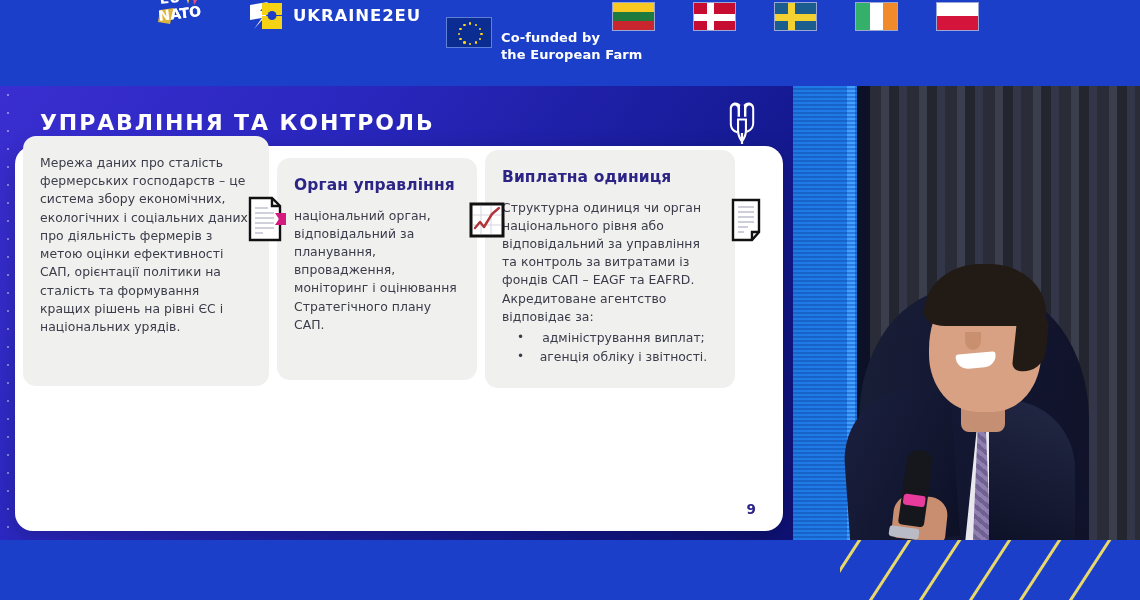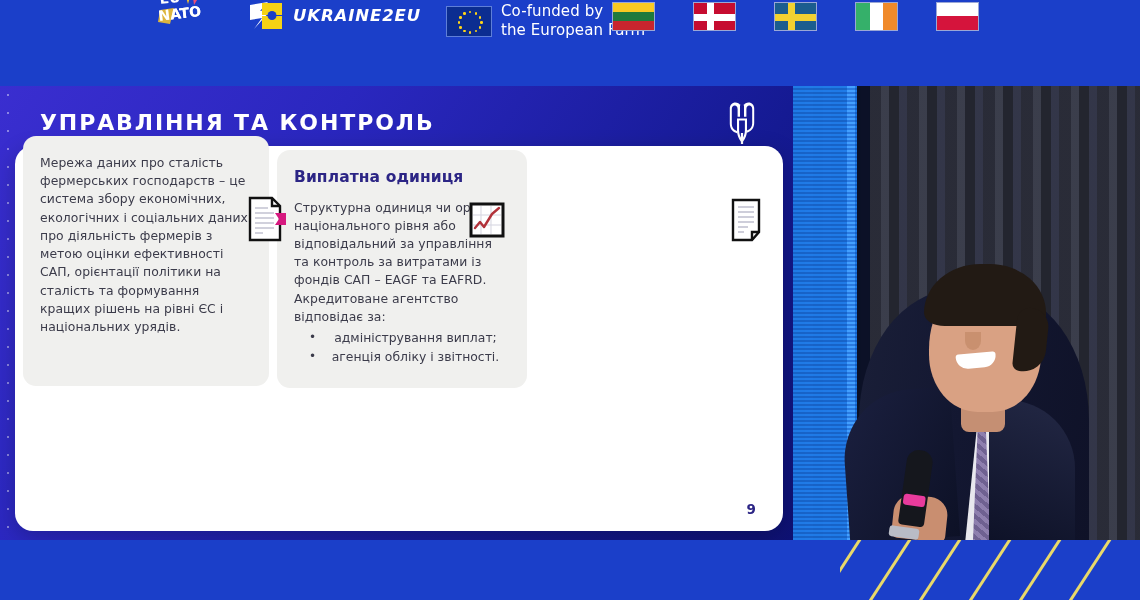--- a/index.html
+++ b/index.html
@@ -31,21 +31,20 @@
     position: absolute; left: 158px; top: -12px;
     width: 66px; height: 42px;
   }
   .eunato svg { display: block; }
 
   
   .u2eu {
     position: absolute; left: 250px; top: 1px;
     display: flex; align-items: center; gap: 9px;
     height: 30px;
-    font-style: italic;
   }
   .u2eu-mark { width: 34px; height: 28px; position: relative; }
   .u2eu-text {
     color: #ffffff; font-weight: 700; font-size: 16.5px;
     letter-spacing: 0.9px; line-height: 1;
     font-family: "DejaVu Sans", "Liberation Sans", sans-serif;
     white-space: nowrap;
   }
 
   
@@ -57,23 +56,24 @@
     width: 46px; height: 31px;
     background: #0b2d91;
     border: 1px solid #5f7fd8;
     position: relative;
   }
   .cofund-star {
     position: absolute; width: 2.6px; height: 2.6px;
     background: #ffd617; border-radius: 50%;
   }
   .cofund-text {
-    color: #fff; font-size: 15px; font-weight: 400;
+    color: #fff; font-size: 13px; font-weight: 700;
     line-height: 1.28; letter-spacing: 0.1px;
     white-space: nowrap;
+    margin-top: 28px;
   }
 
   
   .flags {
     position: absolute; left: 612px; top: 2px;
     display: flex; gap: 38px;
   }
   .flag {
     width: 43px; height: 29px;
     border: 1px solid #9aa7d6;
@@ -443,20 +443,24 @@
         </g>
       </svg>
     </span>
 
     <div class="cards">
 
       <div class="card c1">
         <div class="card-body">Мережа даних про сталість фермерських господарств – це система збору економічних, екологічних і соціальних даних про діяльність фермерів з метою оцінки ефективності САП, орієнтації політики на сталість та формування кращих рішень на рівні ЄС і національних урядів.</div>
       </div>
 
+      <div class="card c2">
+        <div class="card-title">Орган управління</div>
+        <div class="card-body">національний орган, відповідальний за планування, впровадження, моніторинг і оцінювання Стратегічного плану САП.</div>
+      </div>
 
       <div class="card c3">
         <div class="card-title">Виплатна одиниця</div>
         <div class="card-body">Структурна одиниця чи орган національного рівня або відповідальний за управління та контроль за витратами із фондів САП – EAGF та EAFRD. Акредитоване агентство відповідає за:</div>
         <ul class="card-list">
           <li>адміністрування виплат;</li>
           <li>агенція обліку і звітності.</li>
         </ul>
       </div>
 

